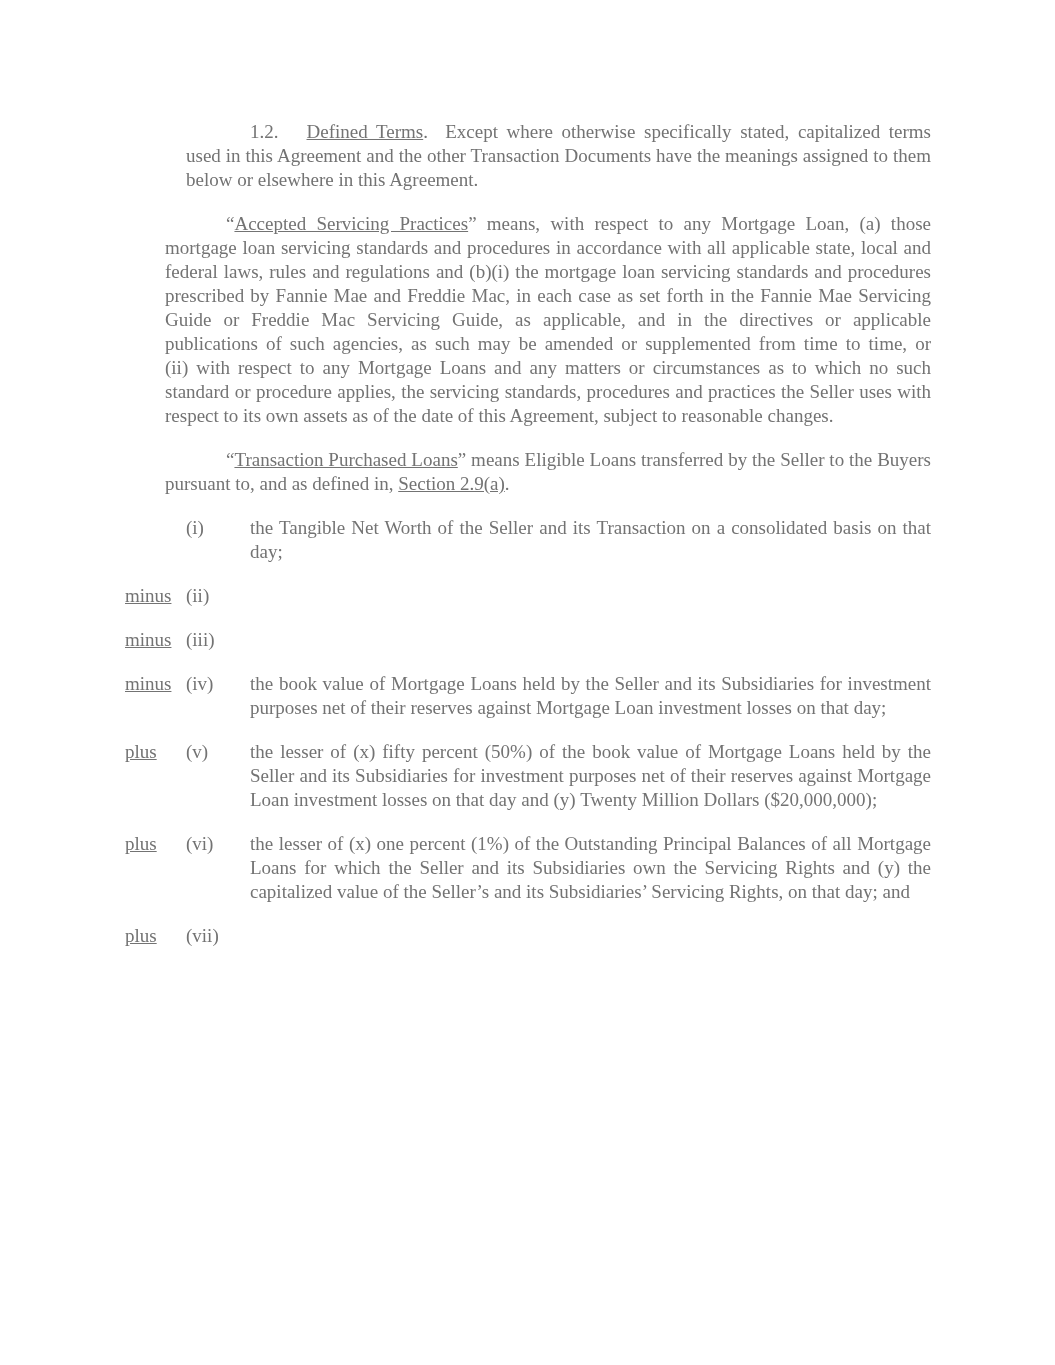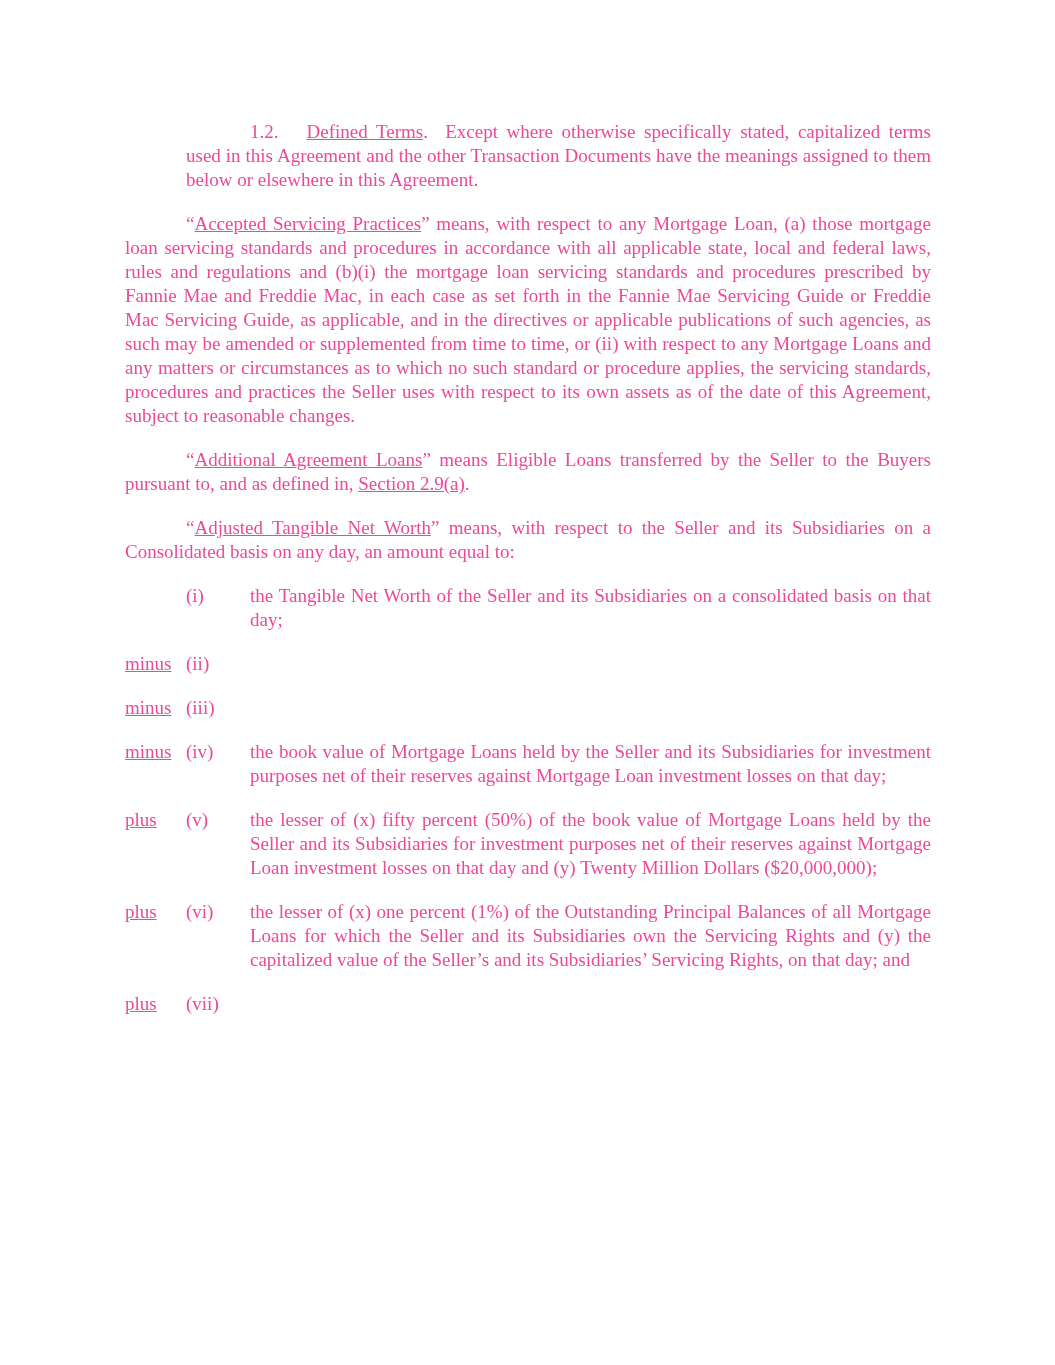--- a/index.html
+++ b/index.html
@@ -5,21 +5,21 @@
   html, body {
     margin: 0;
     padding: 0;
     background: #ffffff;
   }
   .page {
     position: relative;
     width: 1055px;
     height: 1059px;
     background: #ffffff;
-    color: #ec4899;
+    color: #737373;
     font-family: "Liberation Serif", "DejaVu Serif", serif;
     font-size: 19px;
     overflow: hidden;
   }
   .doc-body {
     position: absolute;
     left: 125px;
     top: 120px;
     width: 806px;
   }
@@ -27,20 +27,21 @@
     margin: 0 0 20px 0;
     text-align: justify;
     line-height: 24px;
   }
   .para.section-para {
     padding-left: 61px;
     text-indent: 64px;
   }
   .para.body-para {
     text-indent: 61px;
+    margin-left: 40px;
   }
   .tab {
     display: inline-block;
     width: 28px;
   }
   .u {
     text-decoration: underline;
     text-align: center;
   }
   .list-item {
@@ -77,26 +78,25 @@
     margin-top: 2px;
   }
 </style>
 </head>
 <body>
 
 <div class="page">
   <div class="doc-body" id="doc-body">
       <p class="para section-para"><span>1.2.</span><span class="tab"></span><span class="u">Defined Terms</span><span>.&nbsp;&nbsp;Except where otherwise specifically stated, capitalized terms used in this Agreement and the other Transaction Documents have the meanings assigned to them below or elsewhere in this Agreement.</span></p>
       <p class="para body-para"><span>“</span><span class="u">Accepted Servicing Practices</span><span>” means, with respect to any Mortgage Loan, (a)&nbsp;those mortgage loan servicing standards and procedures in accordance with all applicable state, local and federal laws, rules and regulations and (b)(i) the mortgage loan servicing standards and procedures prescribed by Fannie Mae and Freddie Mac, in each case as set forth in the Fannie Mae Servicing Guide or Freddie Mac Servicing Guide, as applicable, and in the directives or applicable publications of such agencies, as such may be amended or supplemented from time to time, or (ii)&nbsp;with respect to any Mortgage Loans and any matters or circumstances as to which no such standard or procedure applies, the servicing standards, procedures and practices the Seller uses with respect to its own assets as of the date of this Agreement, subject to reasonable changes.</span></p>
-      <p class="para body-para"><span>“</span><span class="u">Additional Agreement Loans</span><span>” means Eligible Loans transferred by the Seller to the Buyers pursuant to, and as defined in, </span><span class="u">Section 2.9(a)</span><span>.</span></p>
-      <p class="para body-para"><span>“</span><span class="u">Adjusted Tangible Net Worth</span><span>” means, with respect to the Seller and its Subsidiaries on a Consolidated basis on any day, an amount equal to:</span></p>
+      <p class="para body-para"><span>“</span><span class="u">Transaction Purchased Loans</span><span>” means Eligible Loans transferred by the Seller to the Buyers pursuant to, and as defined in, </span><span class="u">Section 2.9(a)</span><span>.</span></p>
       <div class="list-item">
         <span class="marker"></span>
         <span class="num">(i)</span>
-        <div class="text">the Tangible Net Worth of the Seller and its Subsidiaries on a consolidated basis on that day;</div>
+        <div class="text">the Tangible Net Worth of the Seller and its Transaction on a consolidated basis on that day;</div>
       </div>
       <div class="list-item">
         <span class="marker"><span class="u">minus</span></span>
         <span class="num">(ii)</span>
       </div>
       <div class="list-item">
         <span class="marker"><span class="u">minus</span></span>
         <span class="num">(iii)</span>
       </div>
       <div class="list-item">

